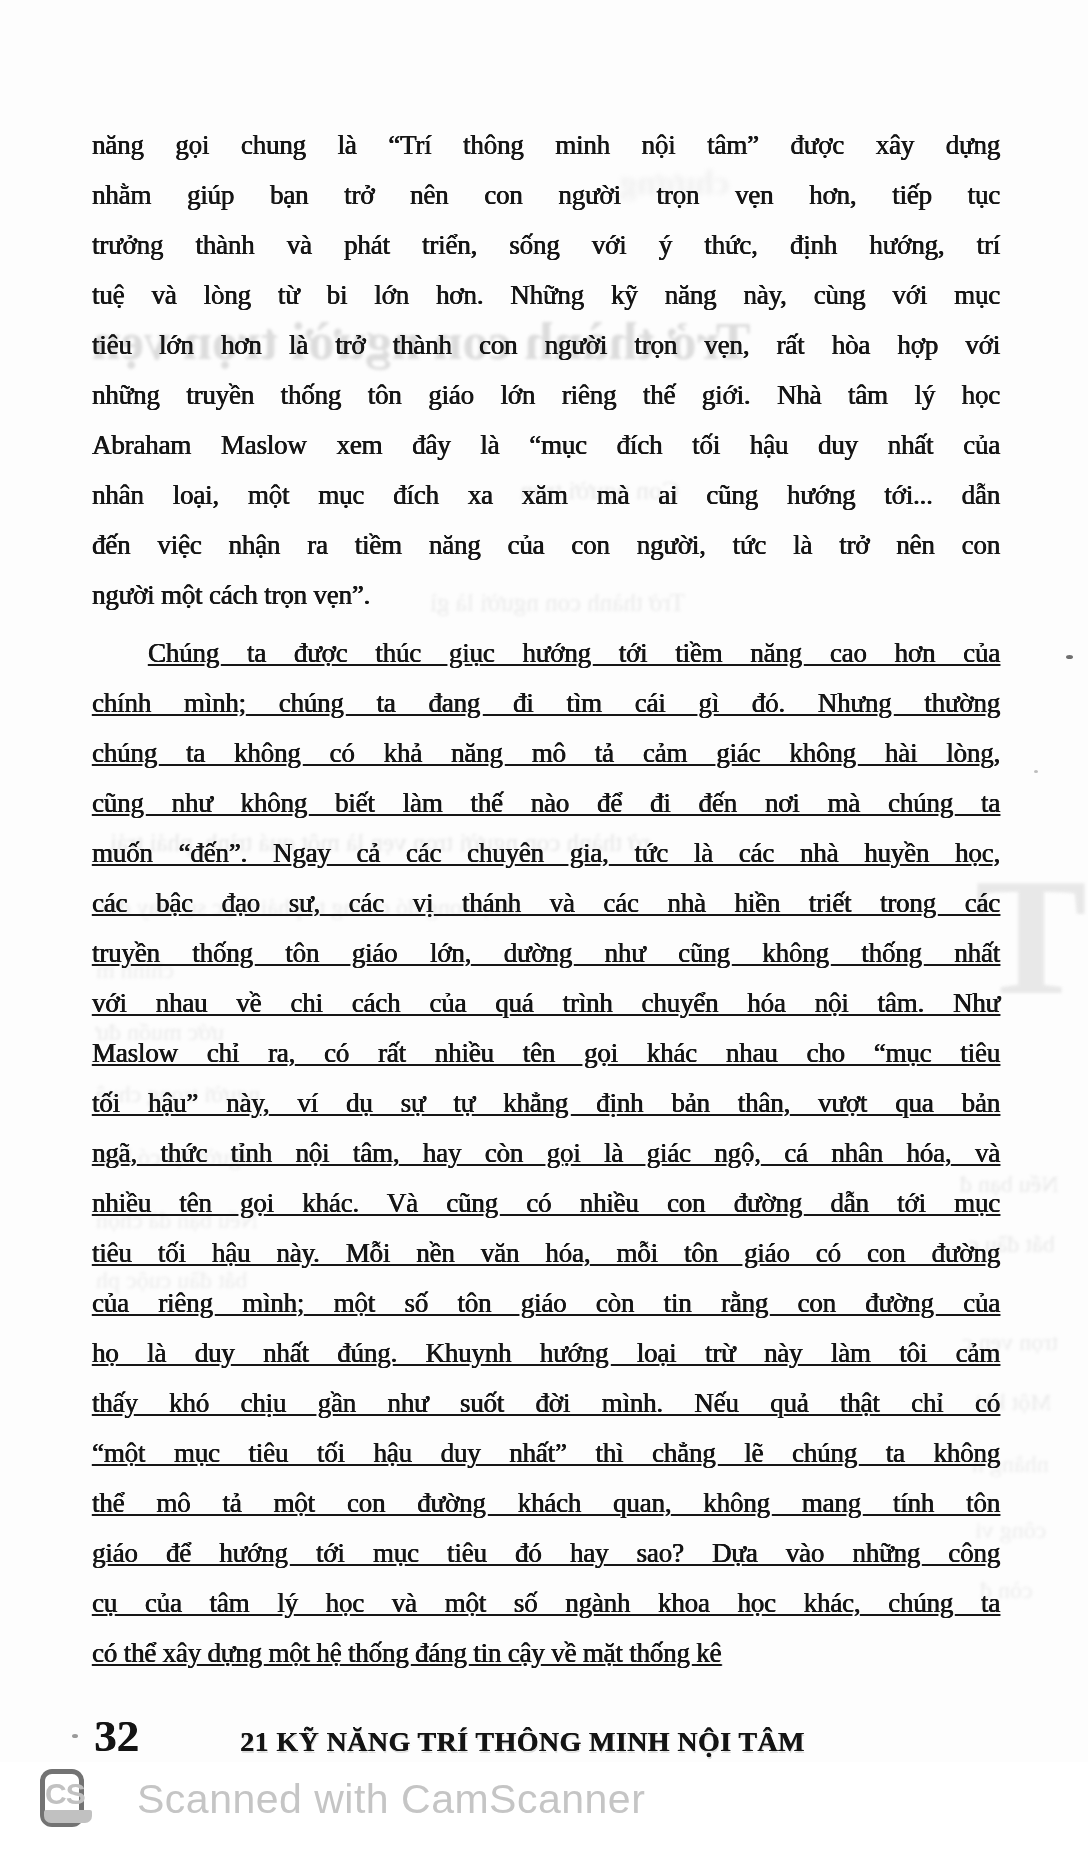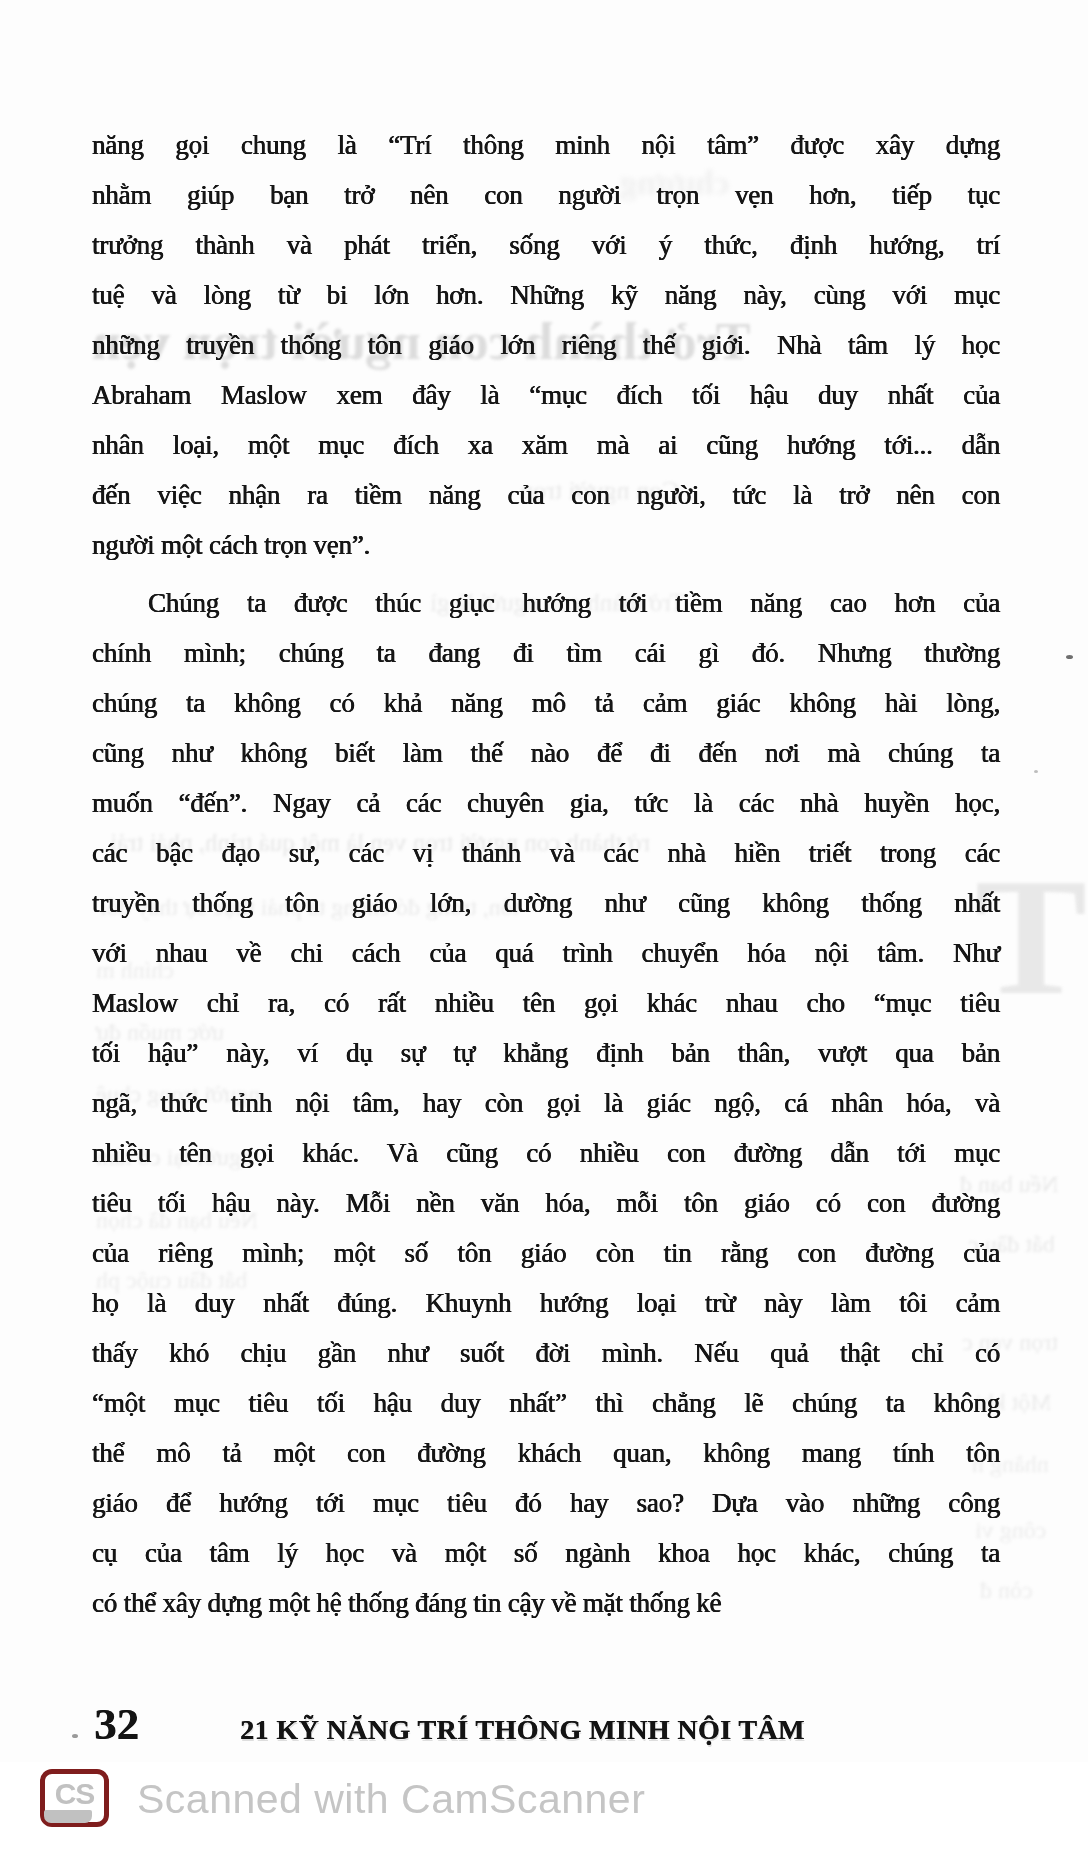--- a/index.html
+++ b/index.html
@@ -18,21 +18,21 @@
 
   
   .text-block {
     position: absolute;
     left: 92px;
     top: 120px;
     width: 908px;
     color: #161616;
   }
   .paragraph { position: relative; }
-  .paragraph + .paragraph { margin-top: 8px; }
+  .paragraph + .paragraph { margin-top: 8px; text-decoration: underline; }
   .line {
     height: 50px;
     line-height: 50px;
     font-size: 27px;
     letter-spacing: -0.2px;
     text-align: justify;
     text-align-last: justify;
     text-shadow: 0.45px 0 0 currentColor, -0.2px 0 0 currentColor;
     white-space: normal;
     overflow: visible;
@@ -84,20 +84,21 @@
     top: 1698px;
     display: flex;
     align-items: baseline;
     color: #141414;
   }
   .page-number {
     font-size: 45px;
     font-weight: bold;
     letter-spacing: 0;
     text-shadow: 0.4px 0 0 currentColor;
+    margin-top: 12px;
   }
   .running-title {
     margin-left: 101px;
     font-size: 28px;
     font-weight: bold;
     letter-spacing: 0.4px;
     text-shadow: 0.4px 0 0 currentColor, 1px 2px 0 rgba(0,0,0,0.12);
   }
 
   
@@ -106,23 +107,23 @@
     left: 0;
     top: 1762px;
     width: 100%;
     height: 94px;
     background: #ffffff;
   }
   .cs-logo {
     position: absolute;
     left: 40px;
     top: 7px;
-    width: 69px;
+    width: 44px;
     height: 58px;
-    border: 5px solid #7f1d1d;
+    border: 5px solid #737373;
     border-radius: 12px;
     box-sizing: border-box;
     background: #ffffff;
   }
   .cs-logo-text {
     position: absolute;
     left: 0;
     top: 3px;
     width: 100%;
     text-align: center;
@@ -179,20 +180,21 @@
       <div class="ghost" style="left: 975px; top: 1518px; font-size: 24px; opacity: 0.18; filter: blur(1.6px);">công vi</div>
       <div class="ghost" style="left: 980px; top: 1578px; font-size: 24px; opacity: 0.18; filter: blur(1.6px);">còn đ</div>
     </div>
 
   <div class="text-block">
     <div class="paragraph">
         <div class="line">năng gọi chung là “Trí thông minh nội tâm” được xây dựng</div>
         <div class="line">nhằm giúp bạn trở nên con người trọn vẹn hơn, tiếp tục</div>
         <div class="line">trưởng thành và phát triển, sống với ý thức, định hướng, trí</div>
         <div class="line">tuệ và lòng từ bi lớn hơn. Những kỹ năng này, cùng với mục</div>
+        <div class="line">tiêu lớn hơn là trở thành con người trọn vẹn, rất hòa hợp với</div>
         <div class="line">những truyền thống tôn giáo lớn riêng thế giới. Nhà tâm lý học</div>
         <div class="line">Abraham Maslow xem đây là “mục đích tối hậu duy nhất của</div>
         <div class="line">nhân loại, một mục đích xa xăm mà ai cũng hướng tới... dẫn</div>
         <div class="line">đến việc nhận ra tiềm năng của con người, tức là trở nên con</div>
         <div class="line last">người một cách trọn vẹn”.</div>
       </div>
     <div class="paragraph">
         <div class="line indent">Chúng ta được thúc giục hướng tới tiềm năng cao hơn của</div>
         <div class="line">chính mình; chúng ta đang đi tìm cái gì đó. Nhưng thường</div>
         <div class="line">chúng ta không có khả năng mô tả cảm giác không hài lòng,</div>

